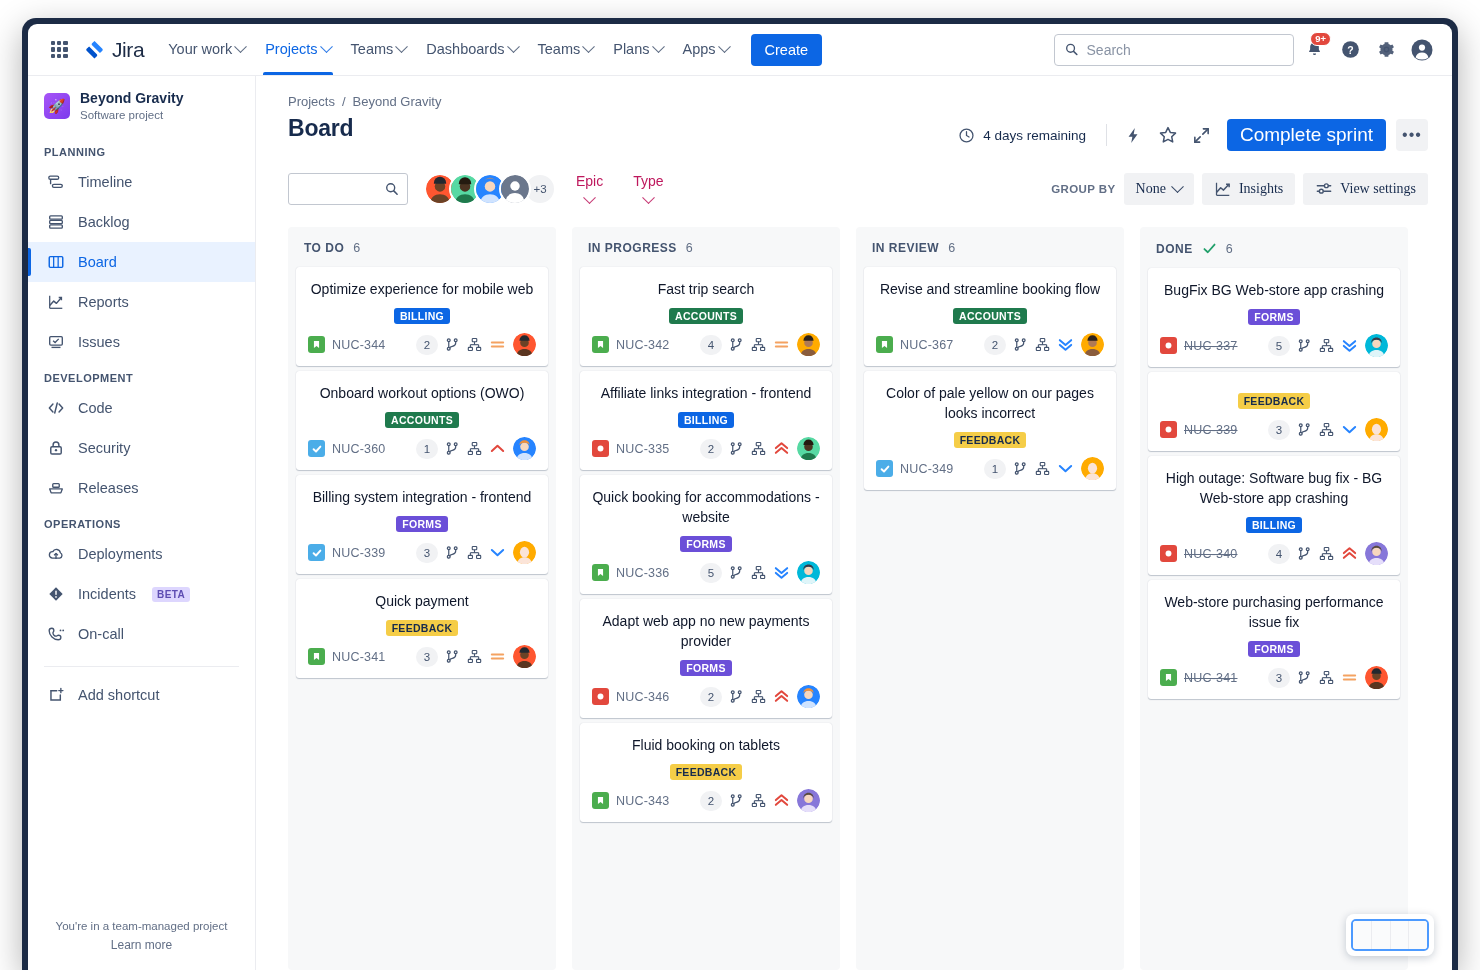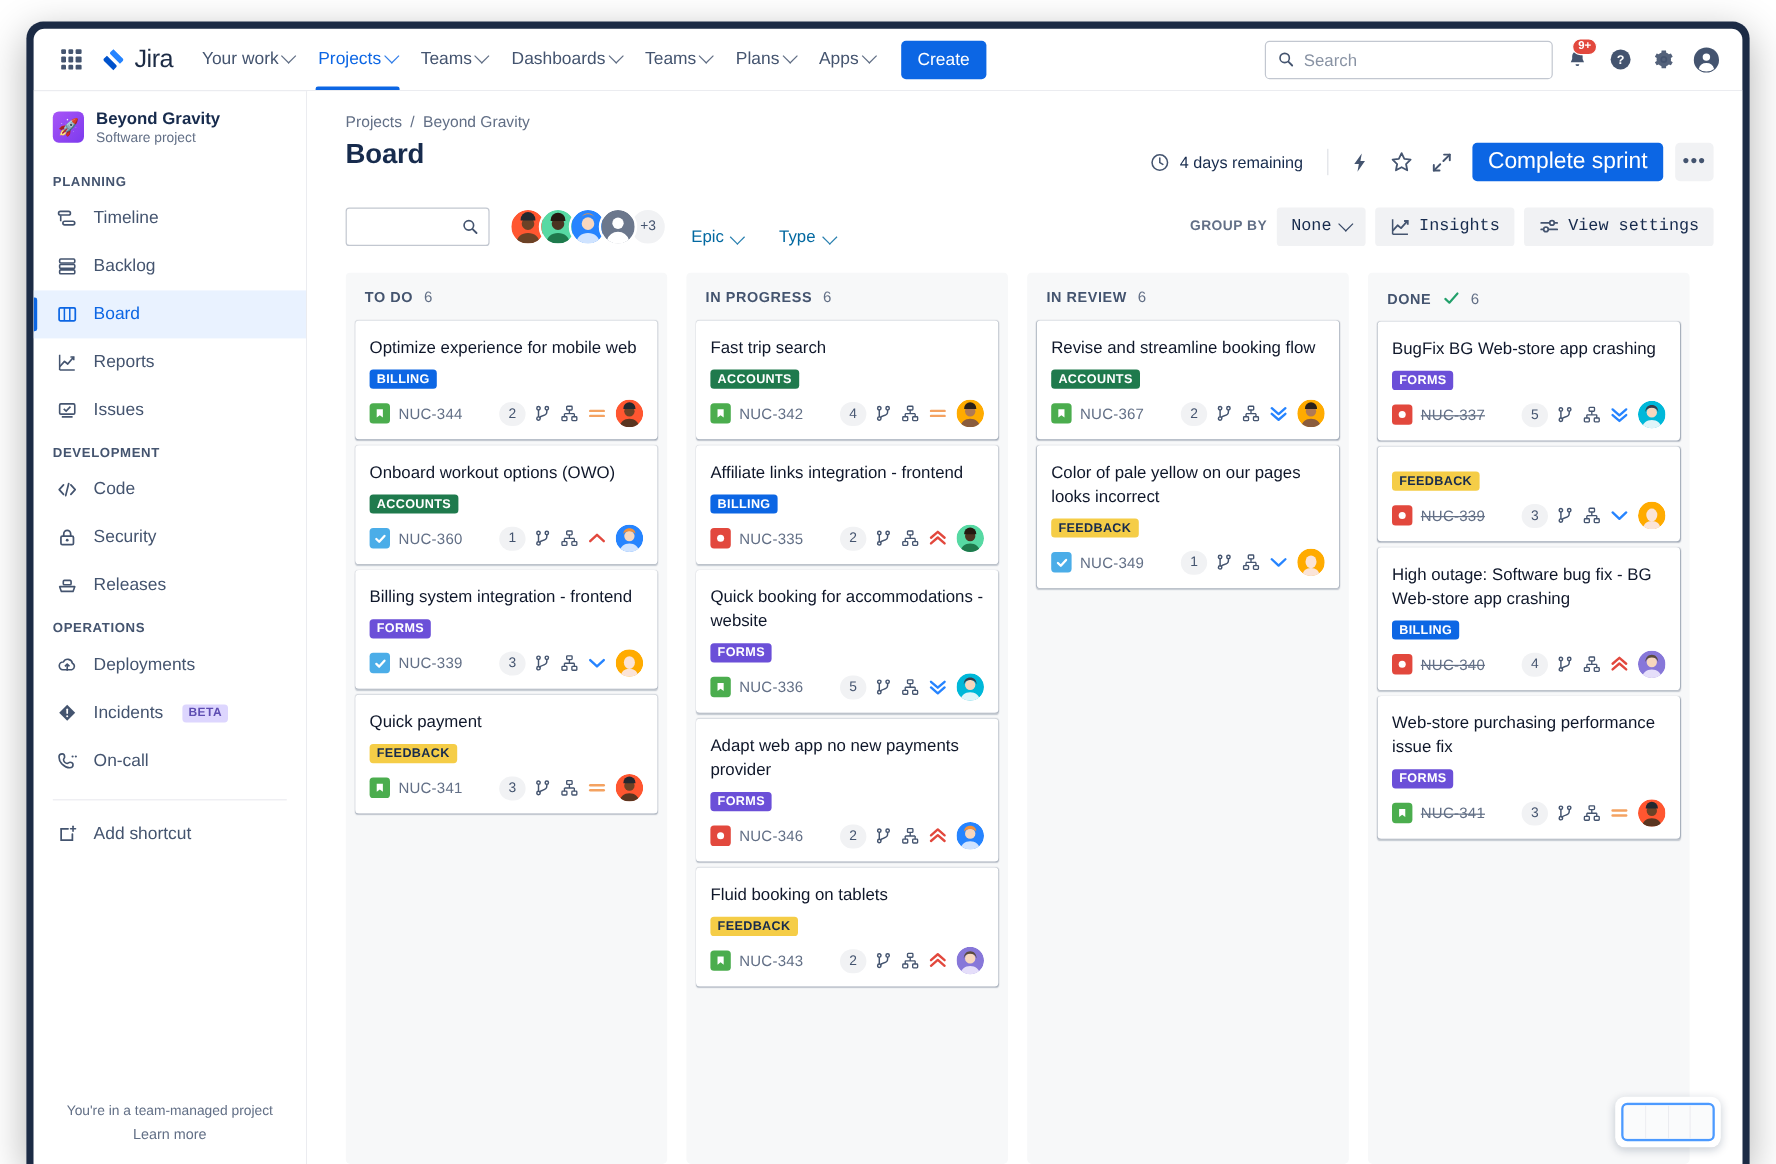--- a/index.html
+++ b/index.html
@@ -138,32 +138,32 @@
   }
   .board-search input { border: none; outline: none; width: 100%; font-family: inherit; font-size: 13px; background: transparent; color:#172b4d;}
   .avatars { display: flex; align-items: center; margin-left: 6px; }
   .av { width: 32px; height: 32px; border-radius: 50%; border: 2px solid #fff; margin-left: -7px; overflow: hidden; position: relative; cursor: pointer; }
   .av:first-child { margin-left: 0; }
   .av-more {
     width: 32px; height: 32px; border-radius: 50%; background: #f1f2f4; margin-left: -7px;
     display: flex; align-items: center; justify-content: center; font-size: 11.5px; color: #44546f;
     border: 2px solid #fff; cursor: pointer;
   }
-  .drop-plain { display: flex; align-items: flex-end; gap: 7px; font-size: 14px; color: #0369a1; padding: 0 10px; height: 32px; border-radius: 3px; cursor: pointer; }
+  .drop-plain { display: flex; align-items: center; gap: 7px; font-size: 14px; color: #be185d; padding: 0 10px; height: 32px; border-radius: 3px; cursor: pointer; flex-direction: column; }
   .rightfilters { margin-left: auto; display: flex; align-items: center; gap: 8px; }
   .groupby-lbl { font-size: 11.5px; letter-spacing: .4px; color: #626f86; font-weight: 600; }
   .btn-soft {
     background: #f1f2f4; border: none; border-radius: 3px; height: 32px; padding: 0 12px;
     display: flex; align-items: center; gap: 7px; font-size: 14px; color: #172b4d;
-    font-family: Liberation Mono, monospace; cursor: pointer;
+    font-family: Liberation Serif, serif; cursor: pointer;
   }
 
   
   .board { display: flex; gap: 16px; margin-top: 22px; flex: 1; min-height: 0; overflow: hidden;}
-  .col { width: 268px; flex: 0 0 268px; background: #f7f8f9; border-radius: 4px; display: flex; flex-direction: column; }
+  .col { width: 268px; flex: 0 0 268px; background: #f7f8f9; border-radius: 4px; display: flex; flex-direction: column; text-align: center; }
   .col-head { display: flex; align-items: center; gap: 9px; padding: 14px 14px 8px 16px; }
   .col-title { font-size: 12px; font-weight: 600; letter-spacing: .5px; color: #44546f; text-transform: uppercase;}
   .col-count { font-size: 12.5px; color: #626f86; }
   .cards { padding: 4px 8px 10px 8px; display: flex; flex-direction: column; gap: 5px; overflow: hidden;}
   .card {
     background: #fff; border-radius: 3px; padding: 12px 12px 10px 12px;
     box-shadow: 0 1px 1px rgba(9,30,66,.22), 0 0 1px rgba(9,30,66,.2);
     cursor: pointer;
   }
   .card-title { font-size: 14px; color: #0f172a; line-height: 1.43; }

